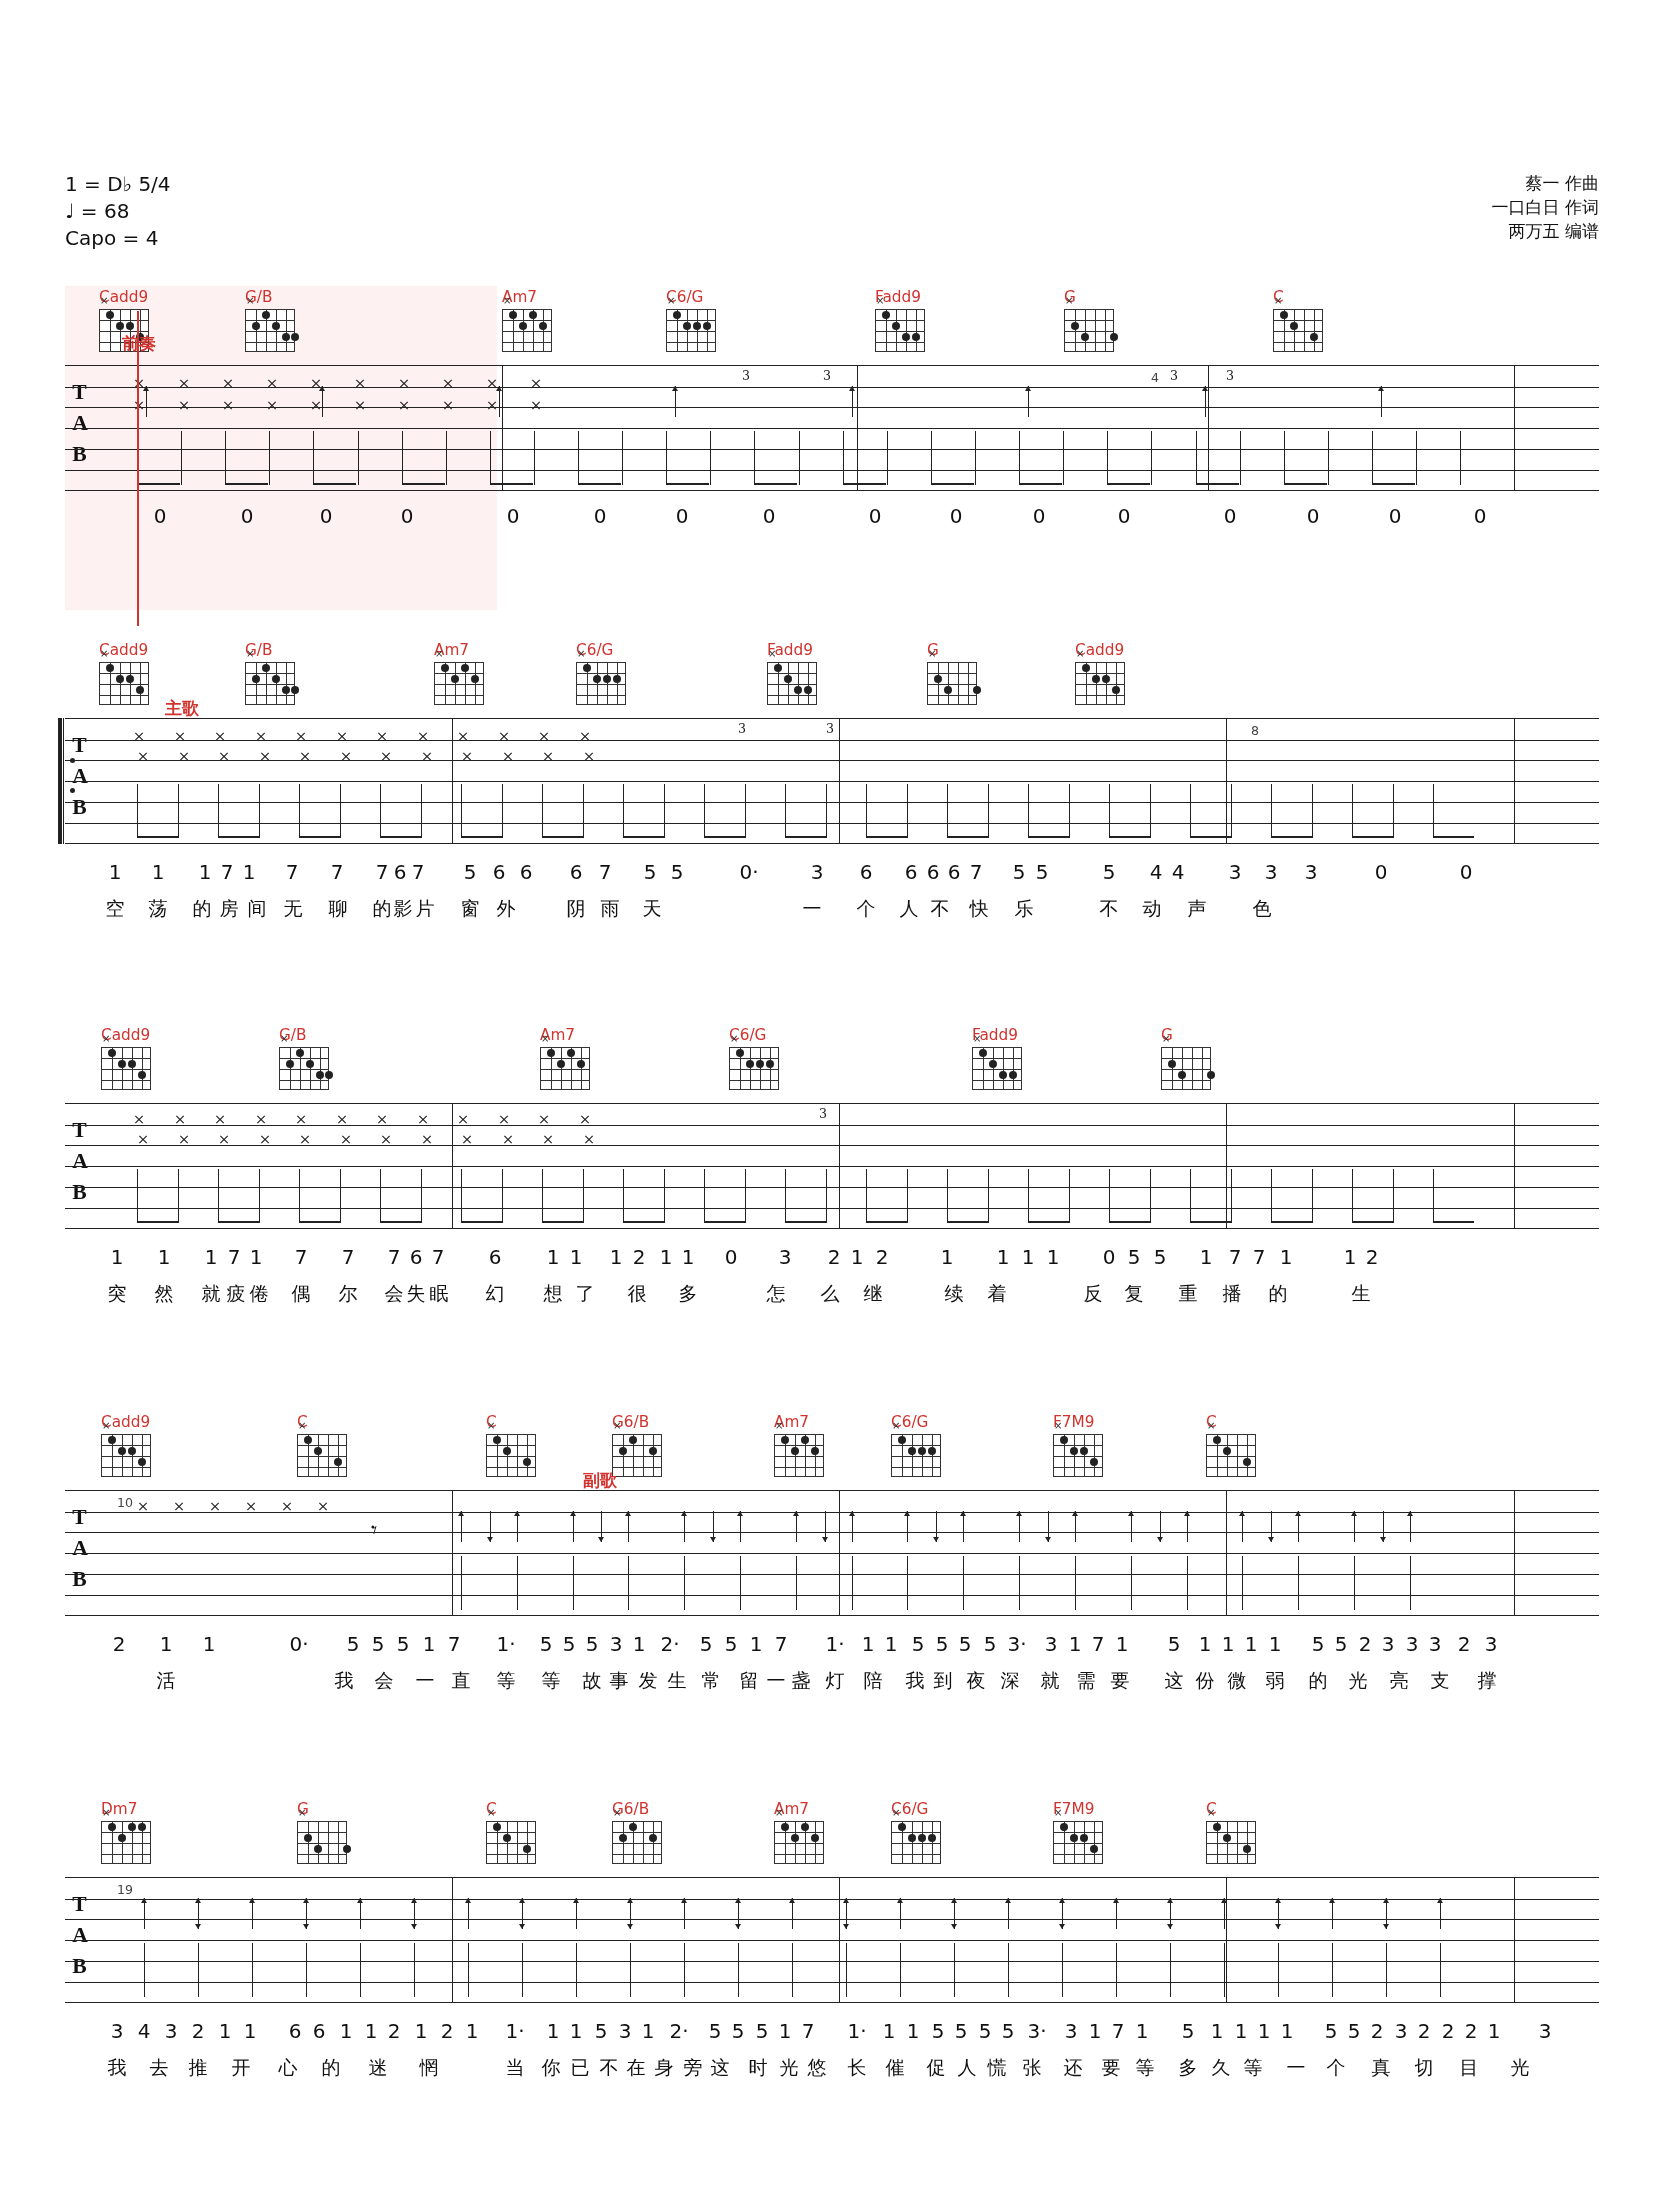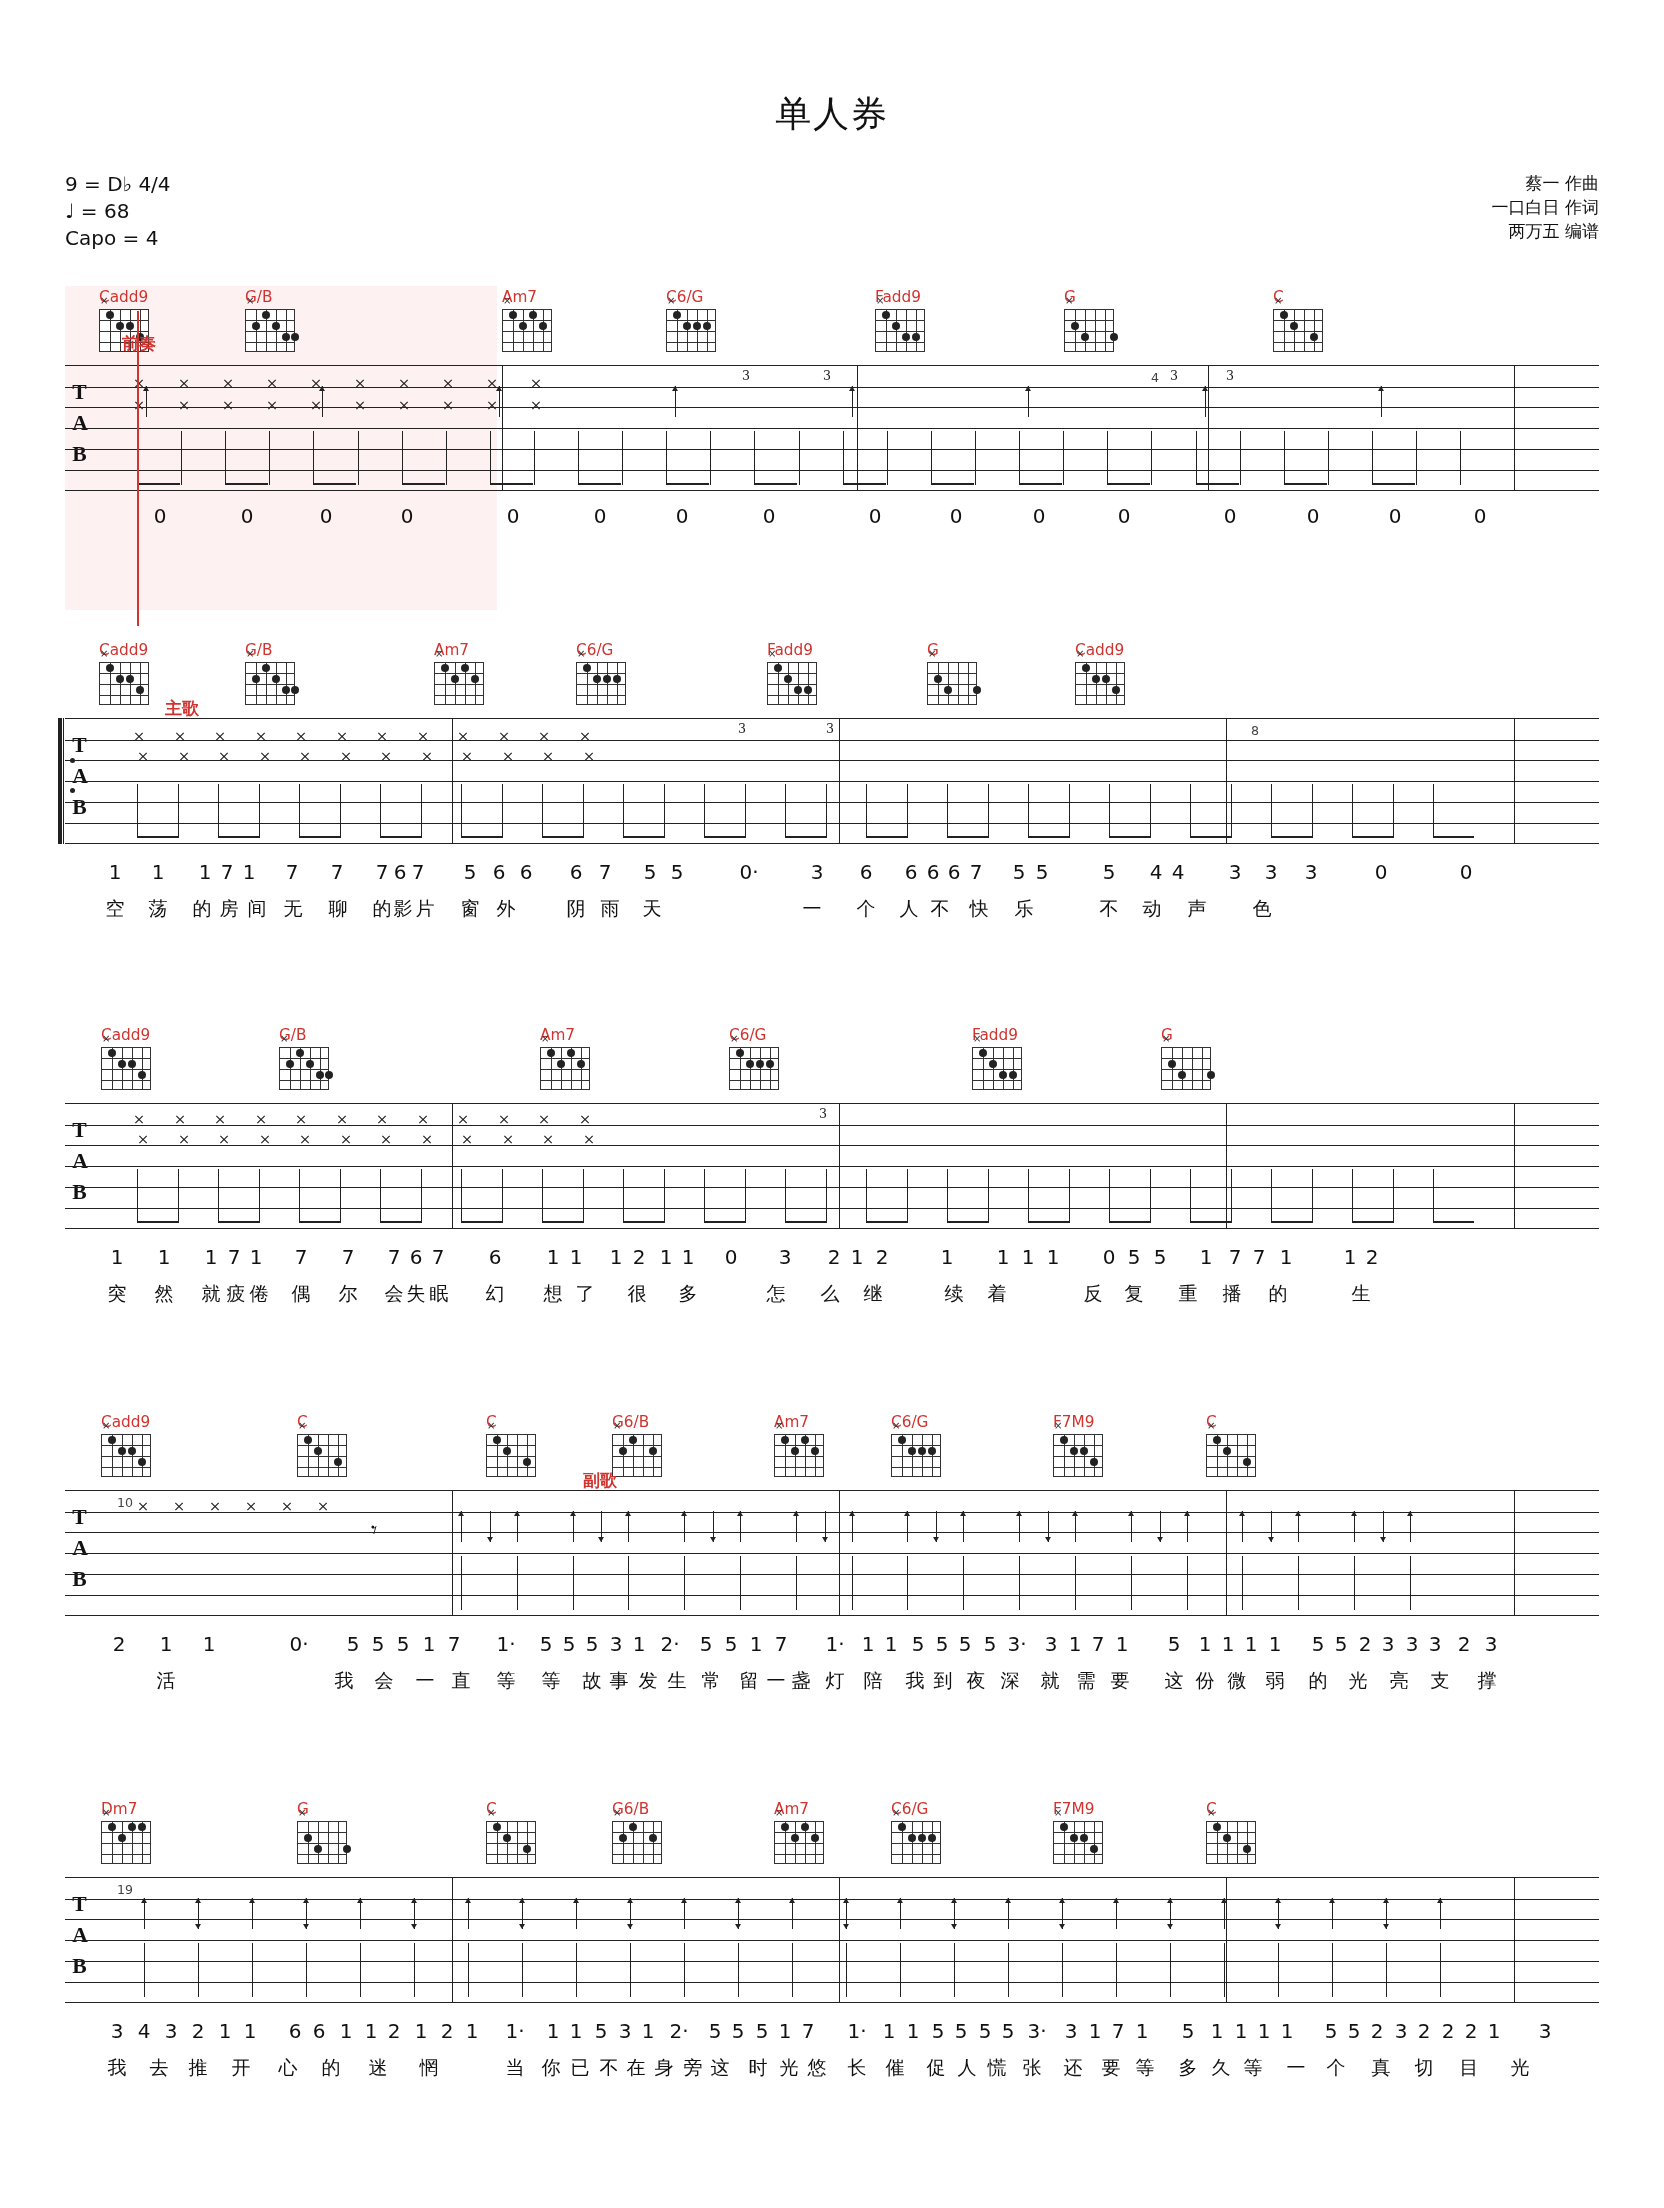--- a/index.html
+++ b/index.html
@@ -242,24 +242,23 @@
     position: absolute;
     font-size: 23.4px;
     font-family: "DejaVu Serif", serif;
   }
 </style>
 </head>
 <body>
 
 <div class="sheet">
 
-  <div class="title">单人券</div>
 
   <div class="meta-left">
-    <div>9 = D♭ 4/4</div>
+    <div>1 = D♭ 5/4</div>
     <div>♩ = 68</div>
     <div>Capo = 4</div>
   </div>
 
   <div class="meta-right">
     <div>蔡一 作曲</div>
     <div>一口白日 作词</div>
     <div>两万五 编谱</div>
   </div>
 

